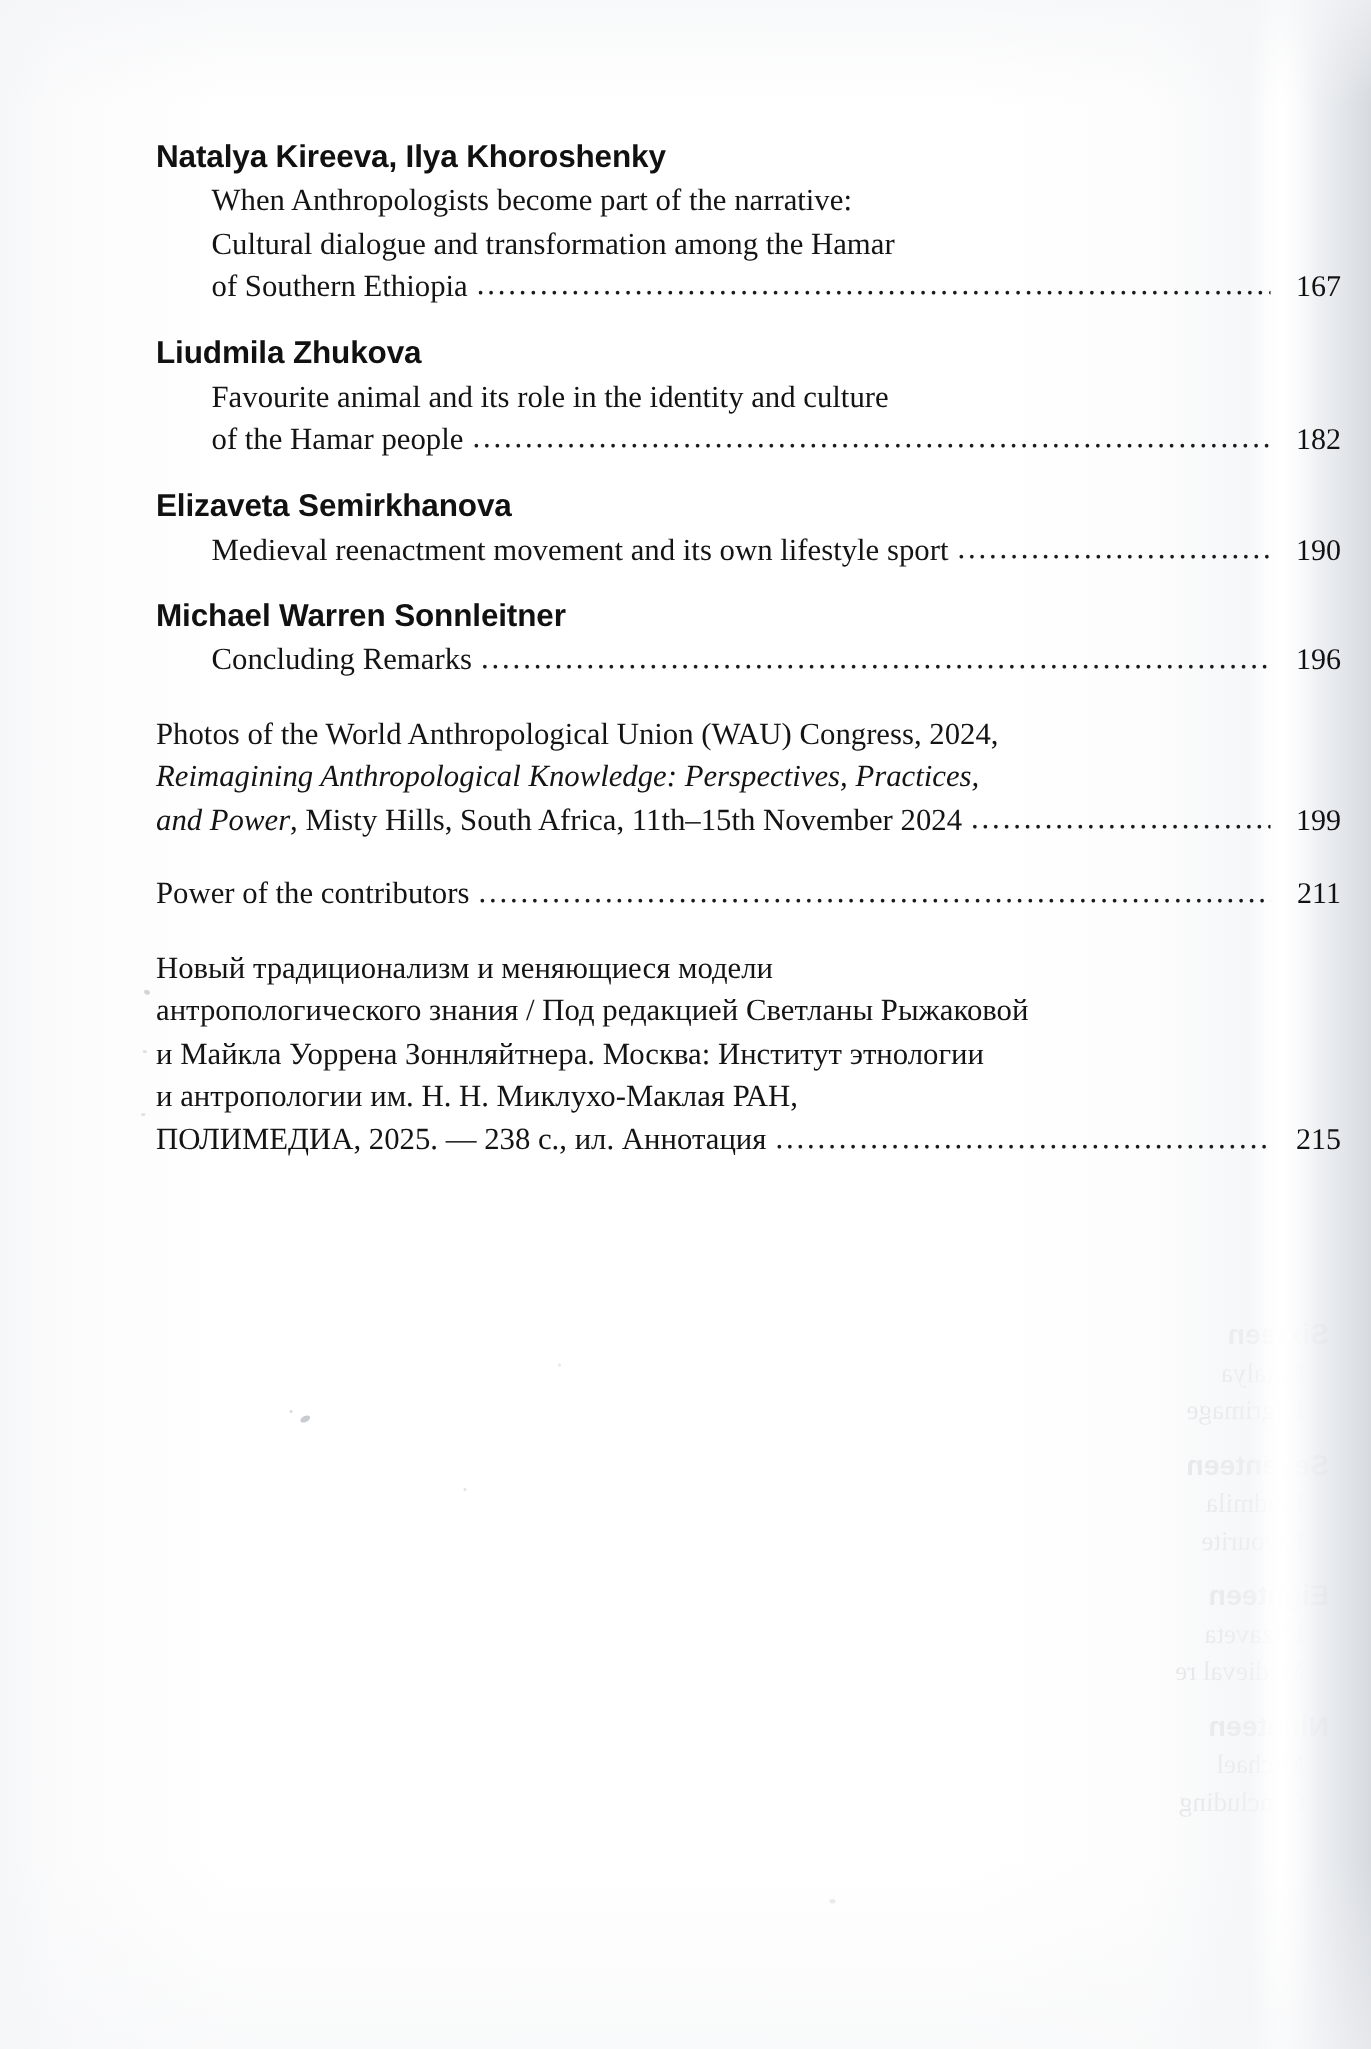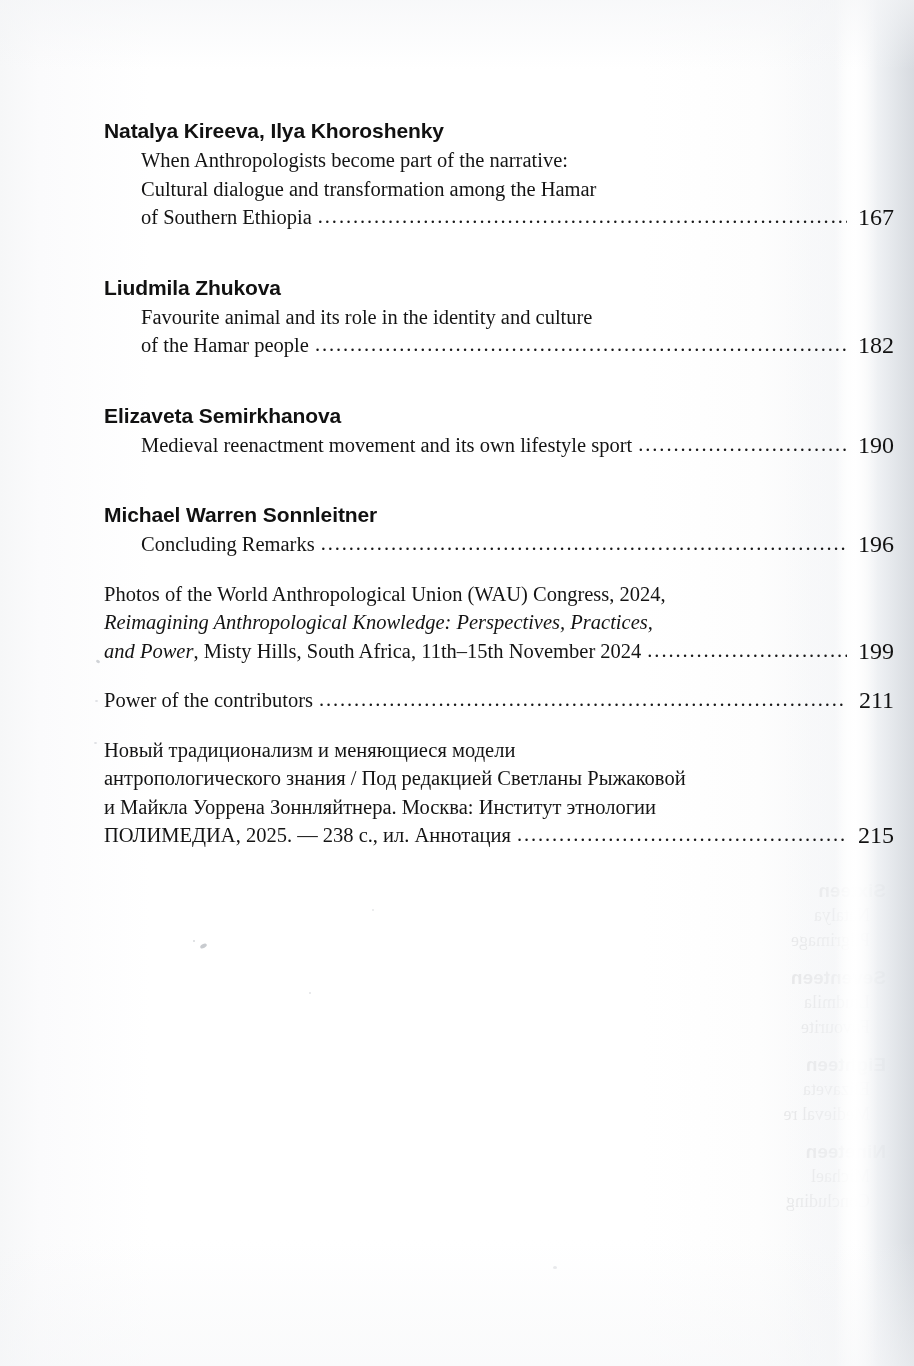--- a/index.html
+++ b/index.html
@@ -113,21 +113,21 @@
   #showthrough .st-gap { height: 12px; }
 
   
   #toc {
     position: absolute;
     left: 104px;
     top: 90px;
     width: 790px;
   }
 
-  .entry { margin-bottom: 0; margin-top: 26px; }
+  .entry { margin-bottom: 0; }
 
   .author {
     font-family: "Liberation Sans", "DejaVu Sans", sans-serif;
     font-weight: bold;
     font-size: 21px;
     line-height: 30px;
     letter-spacing: -0.1px;
     color: #111111;
     margin: 0;
   }
@@ -171,21 +171,21 @@
     color: #1a1a1a;
     letter-spacing: 1.9px;
     font-size: 20.5px;
   }
 
   .pageno {
     flex: 0 0 auto;
     min-width: 44px;
     text-align: right;
     font-variant-numeric: lining-nums;
-    font-size: 24px;
+    font-size: 20px;
     color: #121212;
   }
 
   
   .gap-entry { height: 15px; }
   .gap-section { height: 21px; }
 
   
   .speck {
     position: absolute;
@@ -317,20 +317,21 @@
         <span class="pageno">211</span>
       </div>
     </div>
 
     <div class="gap-section"></div>
 
     <div class="plain-block">
       <div>Новый традиционализм и меняющиеся модели</div>
       <div>антропологического знания / Под редакцией Светланы Рыжаковой</div>
       <div>и Майкла Уоррена Зоннляйтнера. Москва: Институт этнологии</div>
+      <div>и антропологии им. Н. Н. Миклухо-Маклая РАН,</div>
       <div class="leader-line">
         <span class="lead-text">ПОЛИМЕДИА, 2025. — 238 с., ил. Аннотация</span>
         <span class="dots">................................................................................................................................................</span>
         <span class="pageno">215</span>
       </div>
     </div>
 
   </div>
 </div>
 

